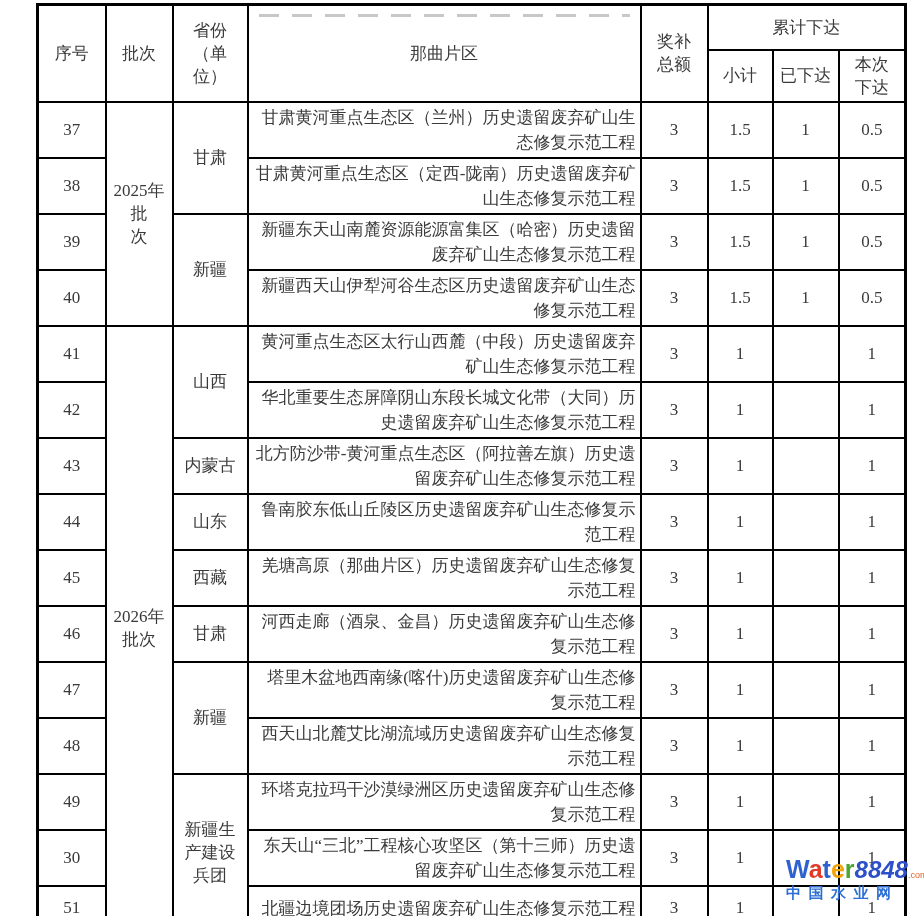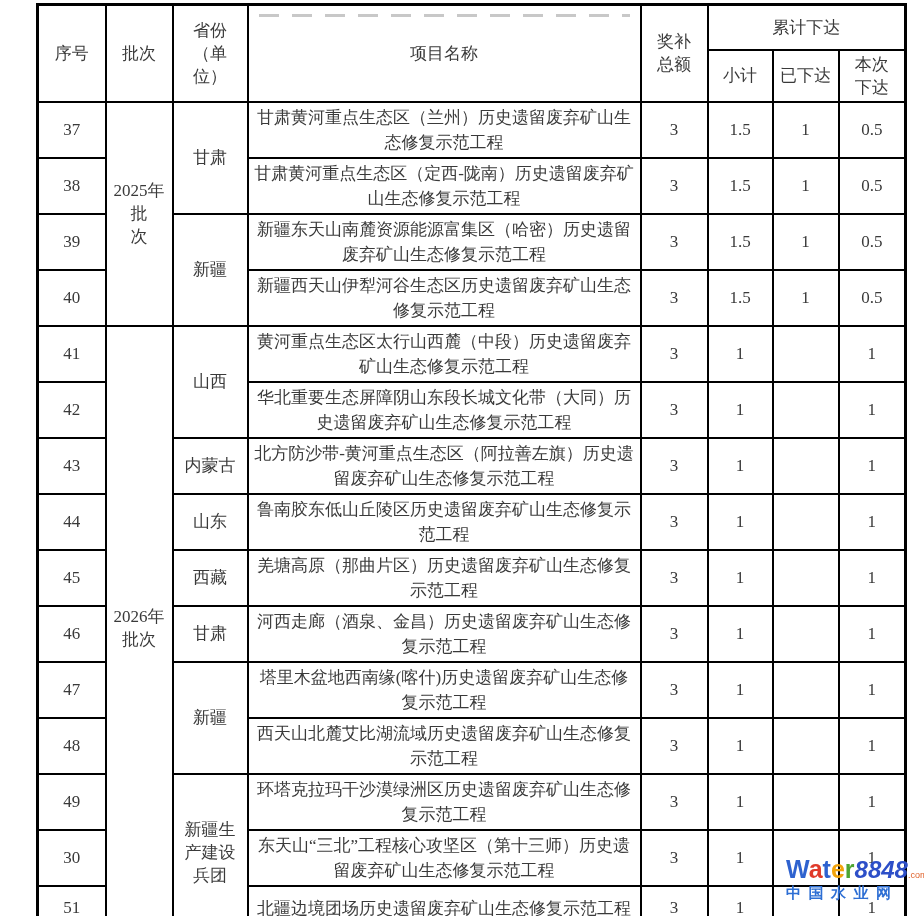--- a/index.html
+++ b/index.html
@@ -17,21 +17,21 @@
     border:2px solid #000;
     font-weight:normal;
     font-size:17px;
     vertical-align:middle;
     padding:2px 4px;
     color:#3a3a3a;
     overflow:hidden;
   }
   .c{text-align:center;}
   .pre{white-space:pre-line;}
-  td.proj{text-align:center;padding:3px 8px 3px 10px;line-height:25px;}
+  td.proj{text-align:right;padding:3px 8px 3px 10px;line-height:25px;}
   th.proj-h{position:relative;}
   .scan-dashes{
     position:absolute;left:10px;right:10px;top:8px;height:3px;
     background:repeating-linear-gradient(90deg,#c8c8c8 0 20px,transparent 20px 33px);
   }
   tr.hr1{height:45px;}
   tr.hr2{height:52px;}
   tr.r2{height:52px;}
   tr.r1{height:46px;}
   
@@ -62,21 +62,21 @@
         <col style="width:67px">
     </colgroup>
     <thead>
       <tr class="hr1">
         <th class="c" rowspan="2">序号</th>
         <th class="c" rowspan="2">批次</th>
         <th class="c pre" rowspan="2">省份
 （单位）</th>
         <th class="c proj-h" rowspan="2">
           <span class="scan-dashes"></span>
-          <span>项目名称</span>
+          <span>那曲片区</span>
         </th>
         <th class="c pre" rowspan="2">奖补
 总额</th>
         <th class="c" colspan="3">累计下达</th>
       </tr>
       <tr class="hr2">
         <th class="c">小计</th>
         <th class="c">已下达</th>
         <th class="c pre">本次
 下达</th>

